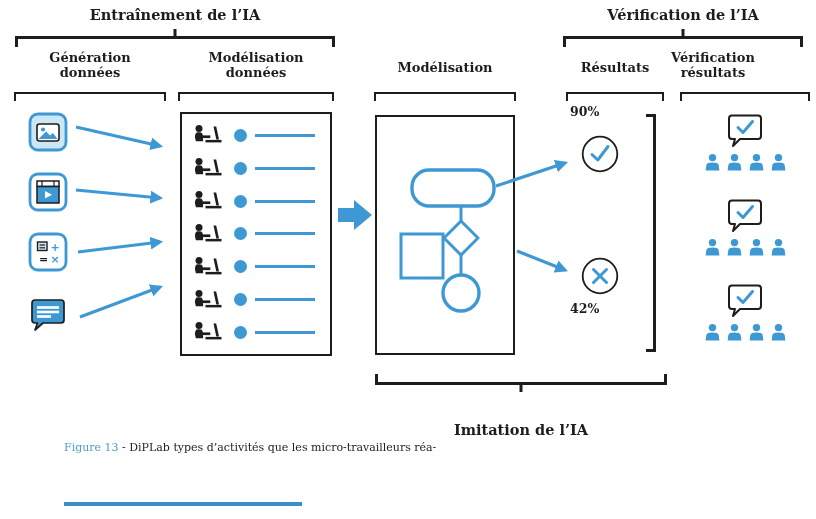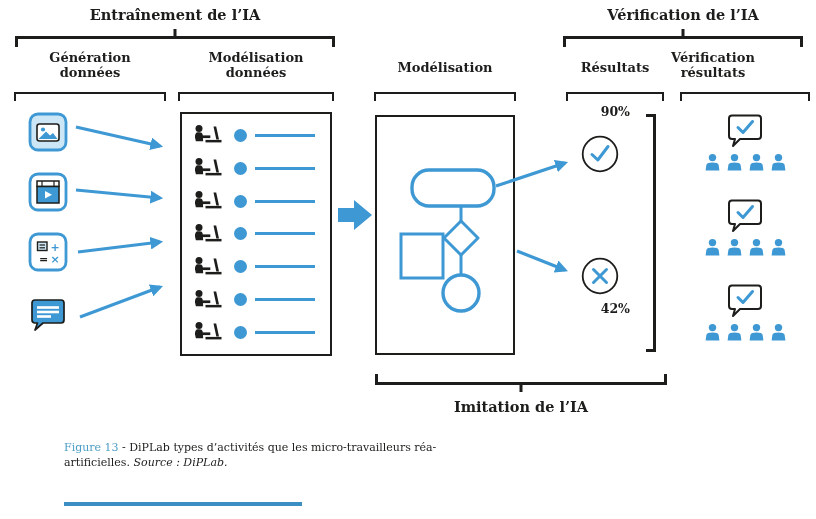--- a/index.html
+++ b/index.html
@@ -15,21 +15,21 @@
   
   .brace-top{border-top:3px solid var(--black);border-left:3px solid var(--black);border-right:3px solid var(--black);height:11px;box-sizing:border-box;}
   .tick-up{position:absolute;left:50%;top:-10px;width:3px;height:9px;background:var(--black);transform:translateX(-50%);}
   .brace-bottom{border-bottom:3px solid var(--black);border-left:3px solid var(--black);border-right:3px solid var(--black);height:11px;box-sizing:border-box;}
   .tick-down{position:absolute;left:50%;bottom:-10px;width:3px;height:9px;background:var(--black);transform:translateX(-50%);}
   .bracket-col{border-top:2.5px solid var(--black);border-left:2.5px solid var(--black);border-right:2.5px solid var(--black);height:9px;box-sizing:border-box;}
   .bracket-right{border-right:3px solid var(--black);border-top:3px solid var(--black);border-bottom:3px solid var(--black);width:10px;height:238px;box-sizing:border-box;}
   
   .brace-label{font-weight:bold;font-size:14.5px;text-align:center;}
   .col-header{font-weight:bold;font-size:13px;line-height:1.18;text-align:center;white-space:pre-line;}
-  .pct{font-weight:bold;font-size:12.5px;text-align:right;}
+  .pct{font-weight:bold;font-size:12.5px;text-align:left;}
   
   .box{border:2.5px solid var(--black);background:#fff;box-sizing:border-box;}
   .rows{display:flex;flex-direction:column;justify-content:space-around;height:100%;padding:5px 10px;box-sizing:border-box;}
   .worker-row{display:flex;align-items:center;gap:8px;}
   .dot{width:13px;height:13px;border-radius:50%;background:var(--blue);flex:none;}
   .wline{width:60px;height:3px;background:var(--blue);flex:none;}
   
   .vcol{display:flex;flex-direction:column;justify-content:space-between;}
   .vgroup{display:flex;flex-direction:column;align-items:center;}
   .people-row{display:flex;gap:3px;justify-content:center;margin-top:3px;}
@@ -305,25 +305,24 @@
     <circle cx="9.5" cy="4.6" r="3.7" class="f-blue"></circle>
     <path d="M2.6 17.5 L3.4 11.8 Q4.2 9.6 9.5 9.6 Q14.8 9.6 15.6 11.8 L16.4 17.5 Z" class="f-blue"></path>
   </svg>
 </div>
   </div>
 </div>
 
   <div class="brace-bottom abs" style="left:375px;top:374px;width:292px">
       <span class="tick-down"></span>
     </div>
-  <div class="brace-label abs" style="left:375px;top:398px;width:292px">Imitation de l’IA</div>
+  <div class="brace-label abs" style="left:375px;top:421px;width:292px">Imitation de l’IA</div>
 
   <div class="caption abs" style="left:64px;top:441px;width:380px">
     <div><span class="fig">Figure 13</span><span> - DiPLab types d’activités que les micro-travailleurs réa-</span></div>
-    <div><span>artificielles. </span><span class="source">Source : DiPLab.</span></div>
   </div>
   <div class="blue-rule abs" style="left:64px;top:502px;width:238px"></div>
 
   <svg class="abs" style="left:0;top:0;pointer-events:none" width="816" height="519">
     <defs>
       <marker id="arr" viewBox="0 0 10 10" refX="7.5" refY="5" markerWidth="4" markerHeight="4" orient="auto">
         <path d="M0 0 L10 5 L0 10 Z" class="f-blue"></path>
       </marker>
     </defs>
     <line x1="76" y1="127" x2="160" y2="146" class="s-blue" stroke-width="3.2" marker-end="url(#arr)"></line>

